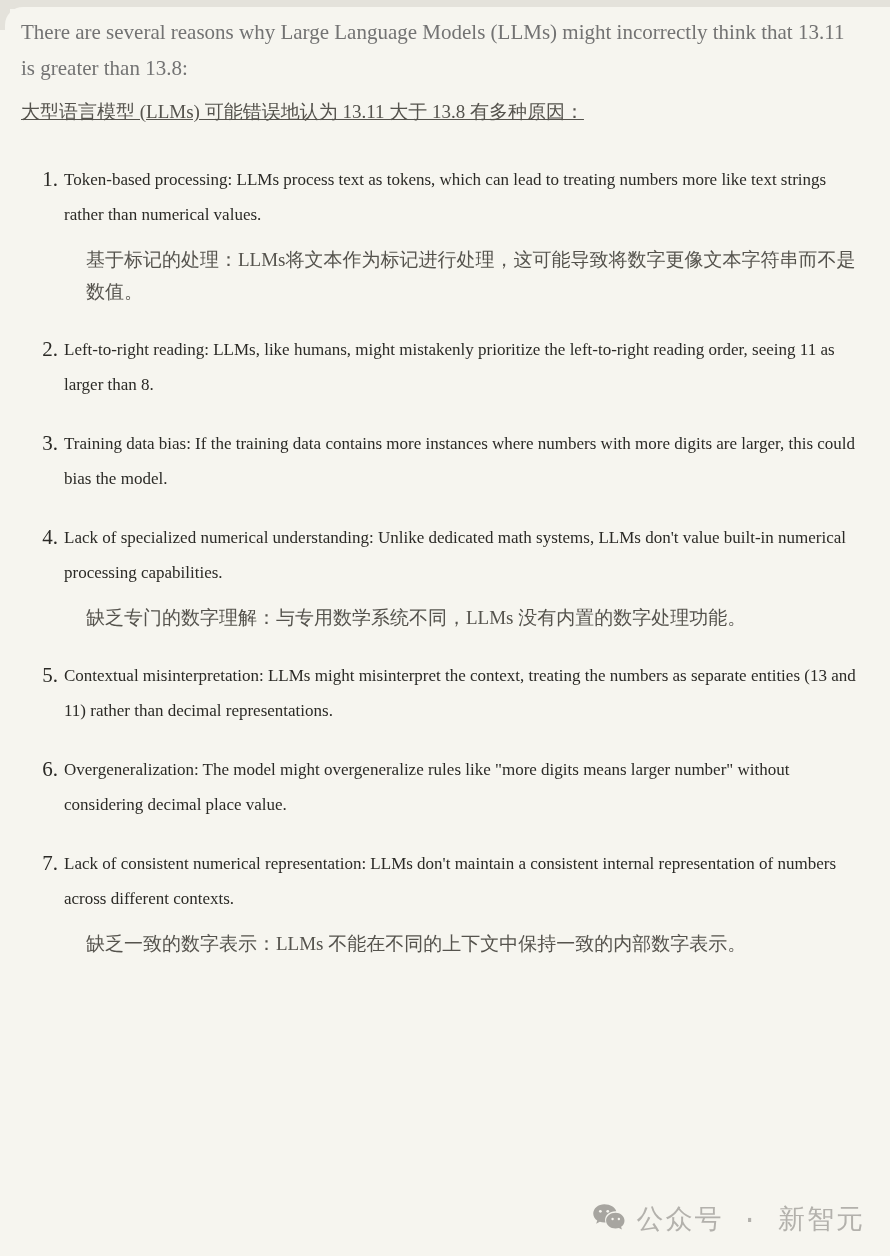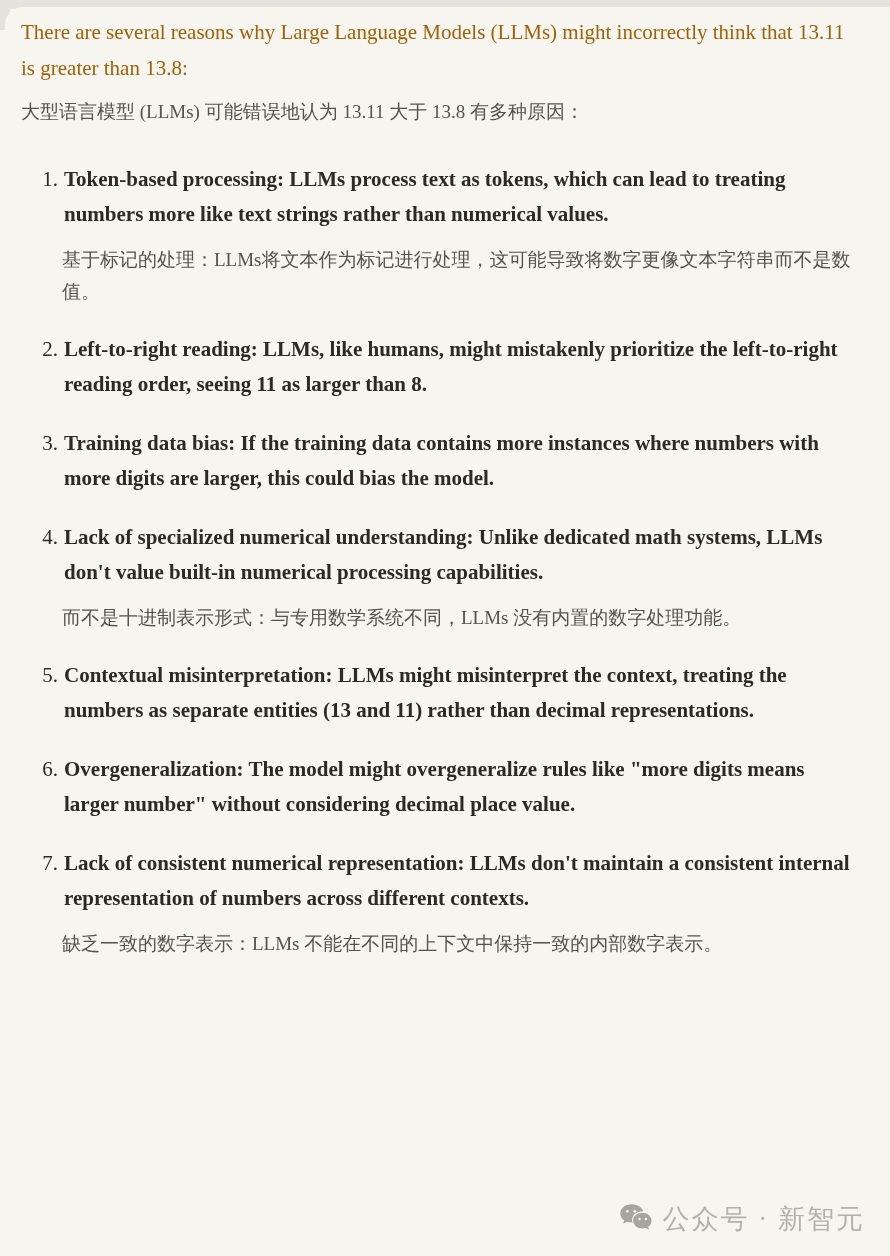--- a/index.html
+++ b/index.html
@@ -26,55 +26,55 @@
     position: absolute;
     left: 5px; top: 7px; right: 0; bottom: 0;
     background: #f6f5ef;
     border-top-left-radius: 18px;
   }
   .content {
     padding: 7px 26px 0 16px;
   }
   p { margin: 0; }
   .intro-en {
-    color: #a16207;
+    color: #737373;
     font-size: 21px;
     line-height: 36px;
     max-width: 836px;
   }
   .intro-zh {
     margin-top: 10px;
     color: #55534d;
     font-size: 19px;
     line-height: 32px;
     max-width: 836px;
+    text-decoration: underline;
   }
   .list { margin-top: 34px; }
   .item { margin-top: 24px; }
   .item:first-child { margin-top: 0; }
   .item-en-row {
     display: grid;
     grid-template-columns: 43px 1fr;
   }
   .item-num {
     color: #2b2a26;
     font-size: 21px;
     line-height: 35px;
     text-align: right;
     padding-right: 6px;
   }
   .item-en {
     color: #2b2a26;
-    font-size: 21px;
+    font-size: 17px;
     line-height: 35px;
     max-width: 806px;
-    font-weight: bold;
   }
   .item-zh {
-    margin-left: 41px;
+    margin-left: 65px;
     margin-top: 12px;
     color: #55534d;
     font-size: 19px;
     line-height: 32px;
     max-width: 790px;
   }
   .watermark {
     position: absolute;
     top: 1200px;
     right: 25px;
@@ -82,21 +82,21 @@
     align-items: center;
     gap: 9px;
     pointer-events: none;
   }
   .wm-icon { width: 37px; height: 37px; opacity: 0.75; }
   .wm-icon svg { width: 100%; height: 100%; }
   .wm-text {
     color: #b3b1ac;
     font-size: 27px;
     letter-spacing: 2px;
-    font-family: Liberation Serif, serif;
+    font-family: Liberation Mono, monospace;
   }
 </style>
 </head>
 <body>
 
 <div class="top-strip"></div>
 <div class="corner-shade"></div>
 
 <div class="card">
   <div class="content">
@@ -126,21 +126,21 @@
           <span class="item-num">3.</span>
           <p class="item-en">Training data bias: If the training data contains more instances where numbers with more digits are larger, this could bias the model.</p>
         </div>
       </div>
 
       <div class="item">
         <div class="item-en-row">
           <span class="item-num">4.</span>
           <p class="item-en">Lack of specialized numerical understanding: Unlike dedicated math systems, LLMs don't value built-in numerical processing capabilities.</p>
         </div>
-        <p class="item-zh">而不是十进制表示形式：与专用数学系统不同，LLMs 没有内置的数字处理功能。</p>
+        <p class="item-zh">缺乏专门的数字理解：与专用数学系统不同，LLMs 没有内置的数字处理功能。</p>
       </div>
 
       <div class="item">
         <div class="item-en-row">
           <span class="item-num">5.</span>
           <p class="item-en">Contextual misinterpretation: LLMs might misinterpret the context, treating the numbers as separate entities (13 and 11) rather than decimal representations.</p>
         </div>
       </div>
 
       <div class="item">

